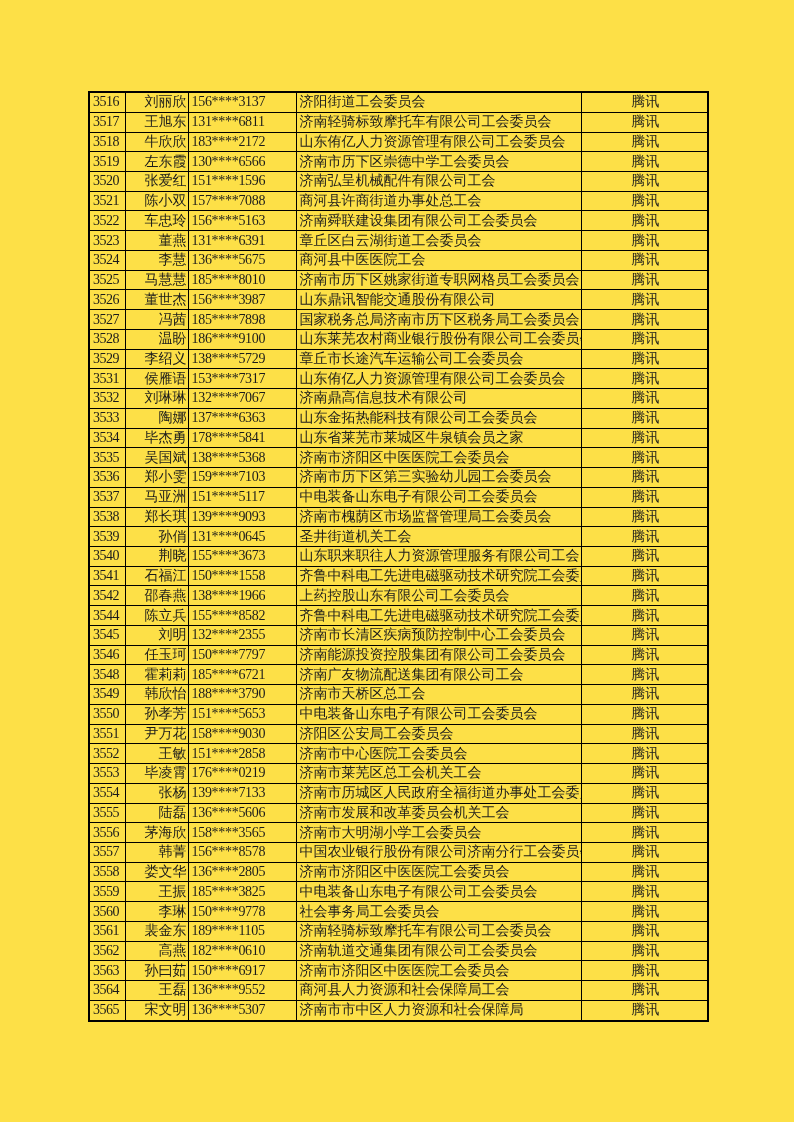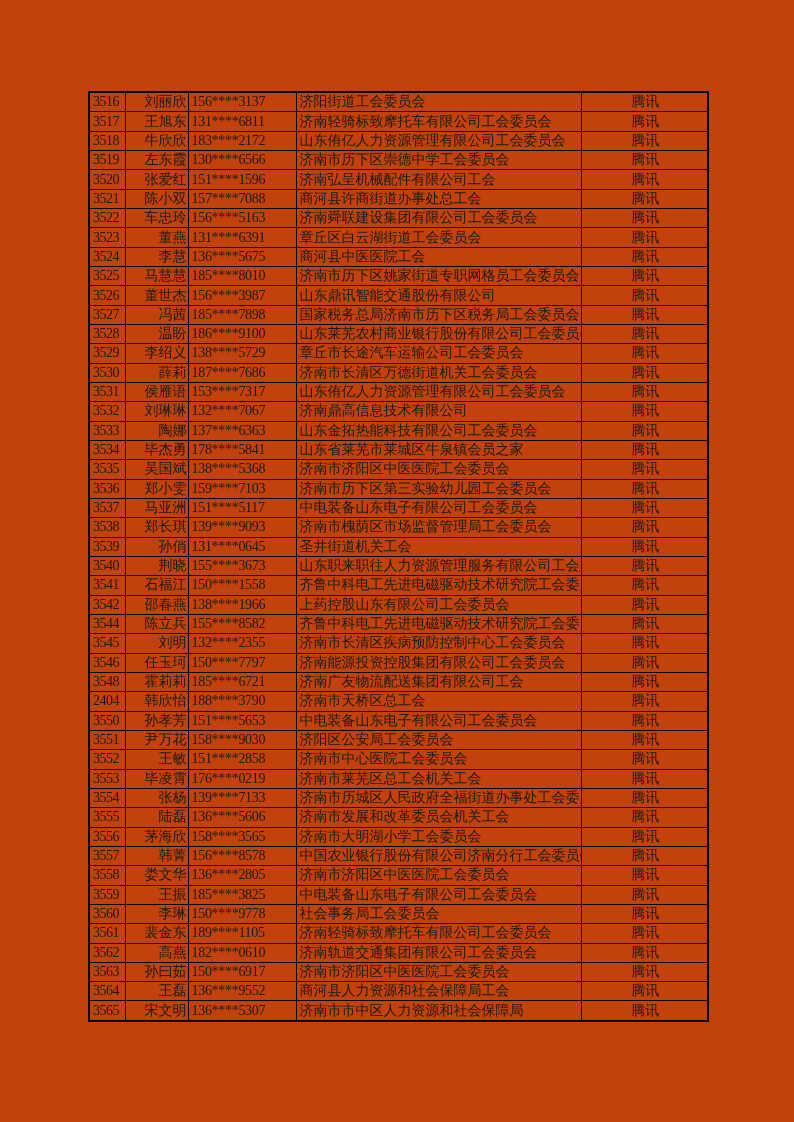--- a/index.html
+++ b/index.html
@@ -12,21 +12,21 @@
     height: 1122px;
     position: relative;
     font-family: "Liberation Serif", "DejaVu Serif", serif;
     color: #1b1b1b;
   }
   .page {
     position: absolute;
     left: 0; top: 0;
     width: 794px;
     height: 1122px;
-    background: #c2410c;
+    background: #fde047;
     overflow: hidden;
   }
   table.roster {
     position: absolute;
     left: 88px;
     top: 91px;
     width: 619px;
     height: 931px;
     border-collapse: collapse;
     table-layout: fixed;
@@ -168,27 +168,20 @@
           <td class="col-platform">腾讯</td>
         </tr>
         <tr>
           <td class="col-no">3529</td>
           <td class="col-name">李绍义</td>
           <td class="col-phone">138****5729</td>
           <td class="col-org">章丘市长途汽车运输公司工会委员会</td>
           <td class="col-platform">腾讯</td>
         </tr>
         <tr>
-          <td class="col-no">3530</td>
-          <td class="col-name">薛莉</td>
-          <td class="col-phone">187****7686</td>
-          <td class="col-org">济南市长清区万德街道机关工会委员会</td>
-          <td class="col-platform">腾讯</td>
-        </tr>
-        <tr>
           <td class="col-no">3531</td>
           <td class="col-name">侯雁语</td>
           <td class="col-phone">153****7317</td>
           <td class="col-org">山东侑亿人力资源管理有限公司工会委员会</td>
           <td class="col-platform">腾讯</td>
         </tr>
         <tr>
           <td class="col-no">3532</td>
           <td class="col-name">刘琳琳</td>
           <td class="col-phone">132****7067</td>
@@ -287,21 +280,21 @@
           <td class="col-platform">腾讯</td>
         </tr>
         <tr>
           <td class="col-no">3548</td>
           <td class="col-name">霍莉莉</td>
           <td class="col-phone">185****6721</td>
           <td class="col-org">济南广友物流配送集团有限公司工会</td>
           <td class="col-platform">腾讯</td>
         </tr>
         <tr>
-          <td class="col-no">2404</td>
+          <td class="col-no">3549</td>
           <td class="col-name">韩欣怡</td>
           <td class="col-phone">188****3790</td>
           <td class="col-org">济南市天桥区总工会</td>
           <td class="col-platform">腾讯</td>
         </tr>
         <tr>
           <td class="col-no">3550</td>
           <td class="col-name">孙孝芳</td>
           <td class="col-phone">151****5653</td>
           <td class="col-org">中电装备山东电子有限公司工会委员会</td>

